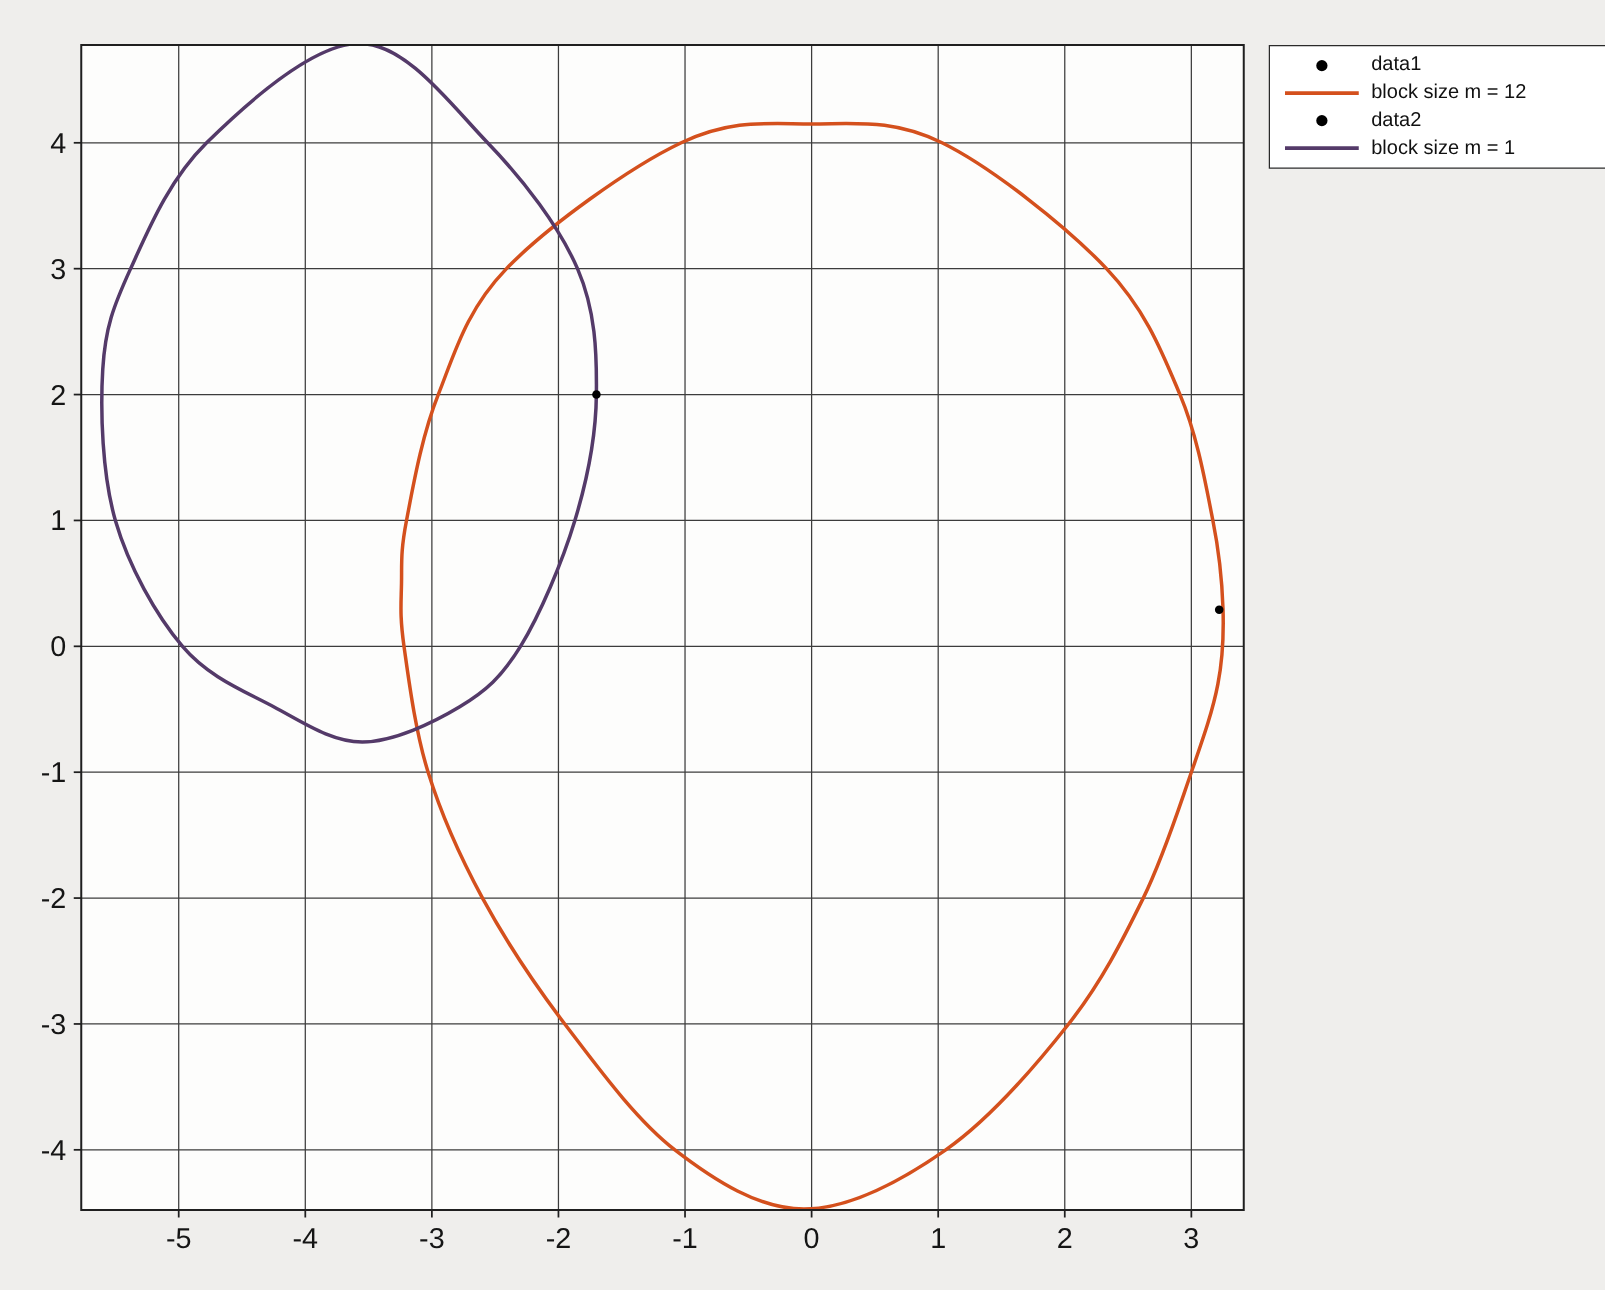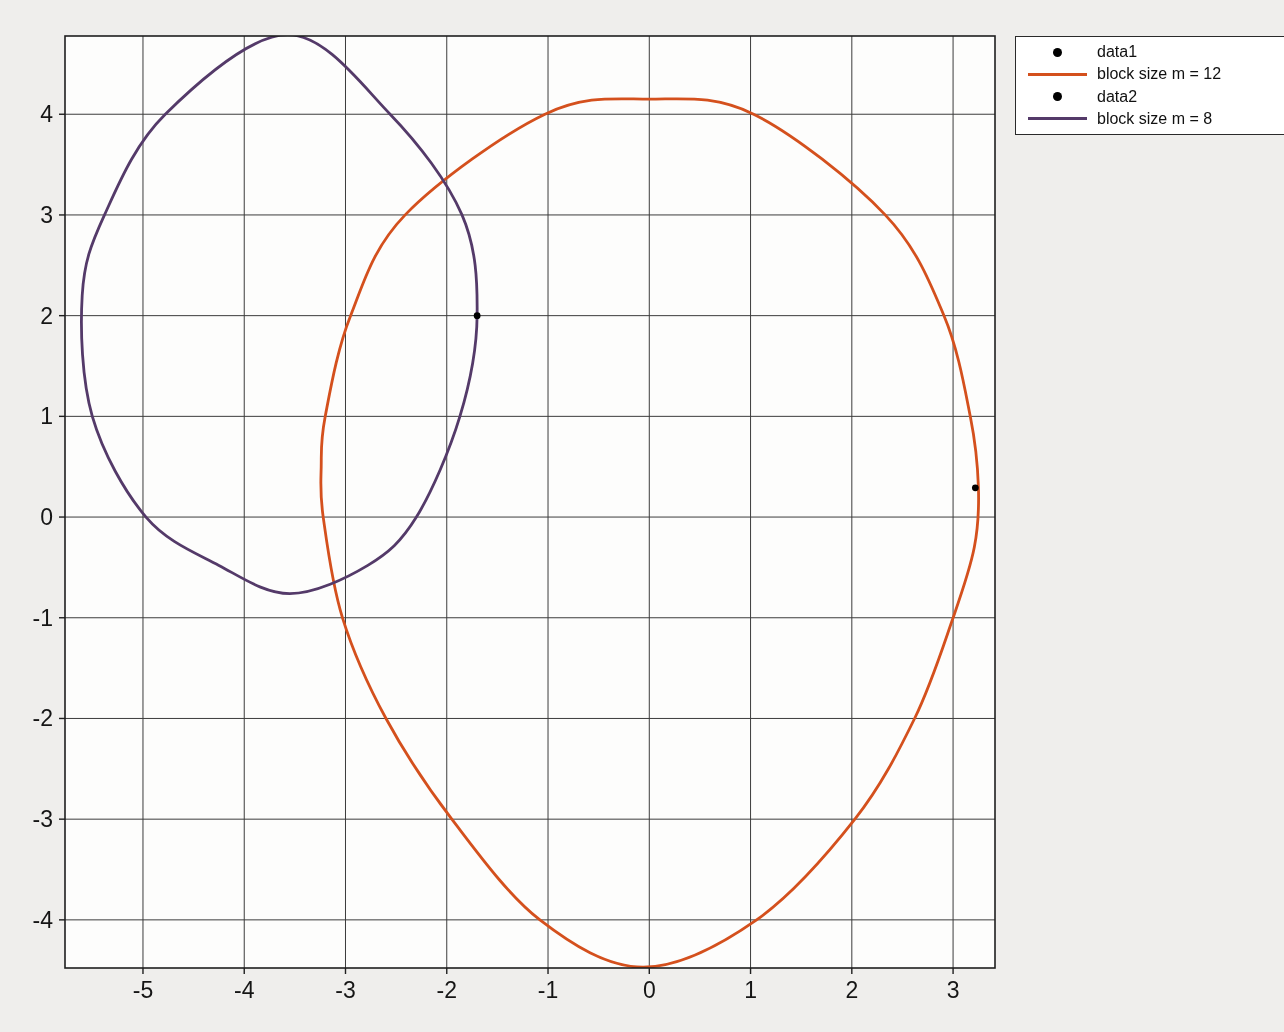--- a/index.html
+++ b/index.html
@@ -153,16 +153,16 @@
     <div class="legend-row">
       <span class="licon">
           <span class="ldot" style="background: rgb(0, 0, 0);"></span>
         </span>
       <span class="llabel">data2</span>
     </div>
     <div class="legend-row">
       <span class="licon">
           <span class="lline" style="background: rgb(84, 58, 105);"></span>
         </span>
-      <span class="llabel">block size m = 8</span>
+      <span class="llabel">block size m = 1</span>
     </div>
   </div>
 </div>
 
 </body></html>

